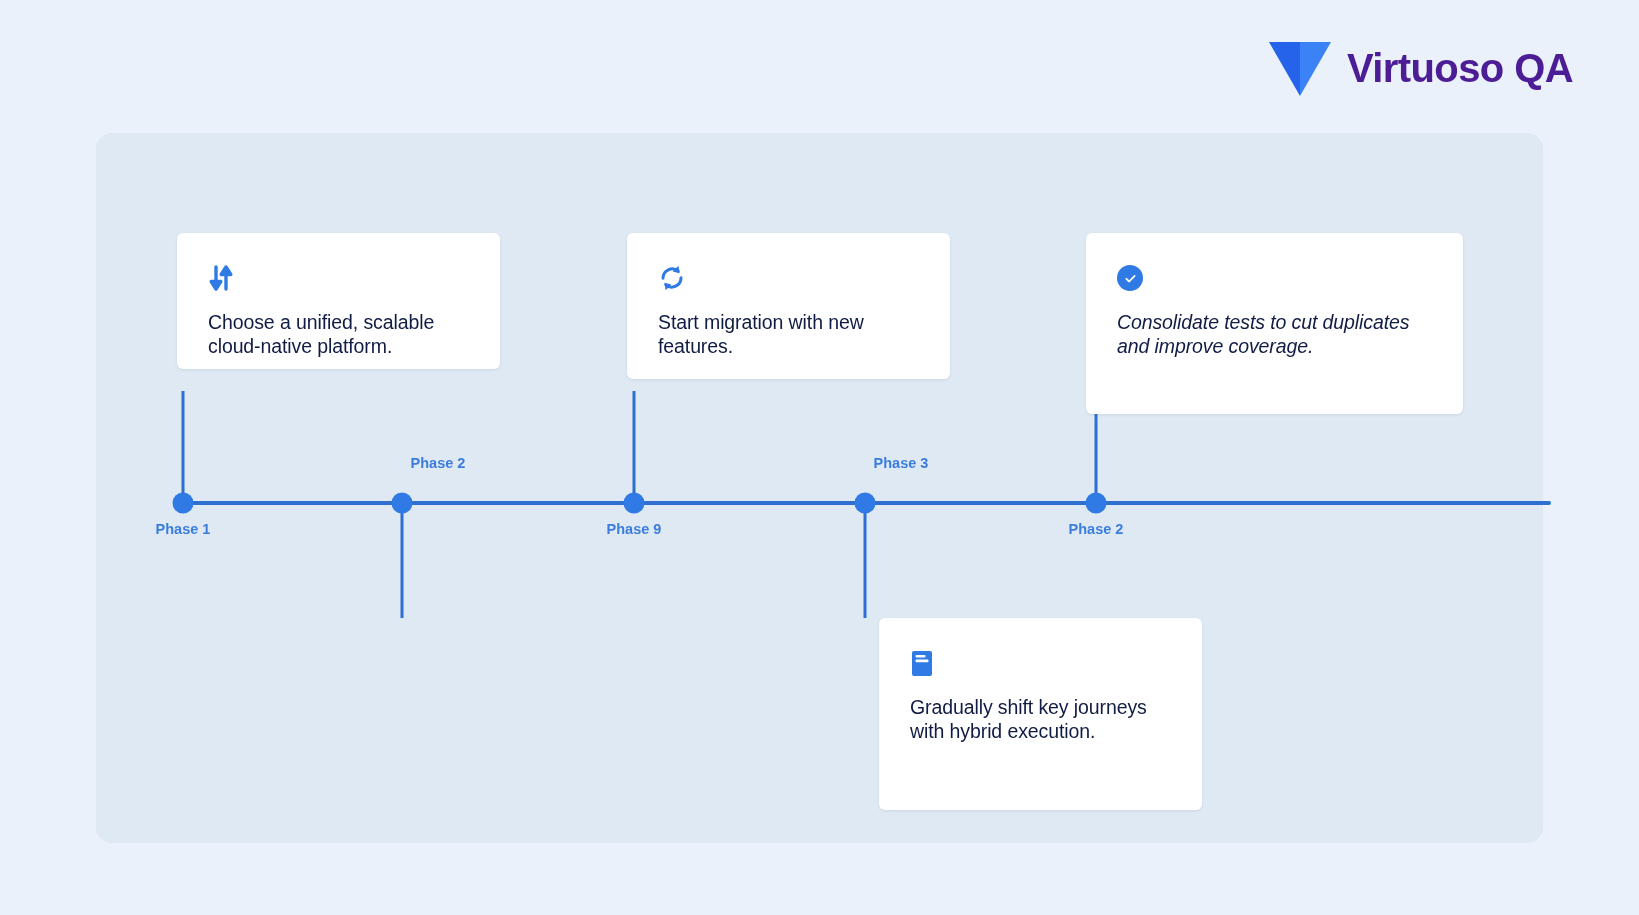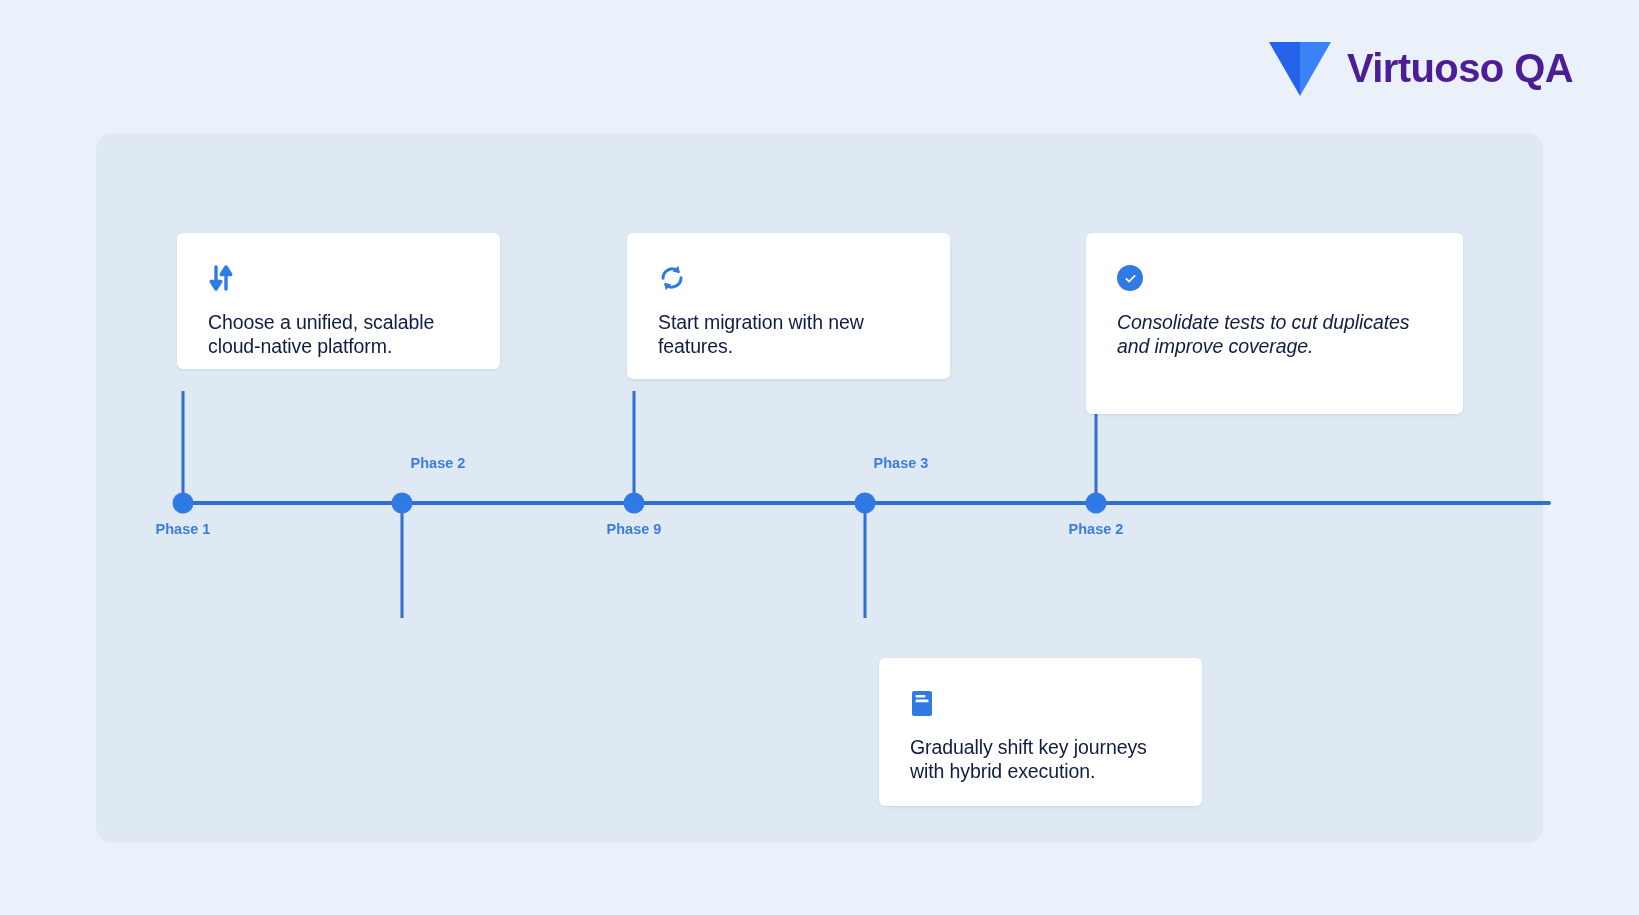--- a/index.html
+++ b/index.html
@@ -177,21 +177,21 @@
       <span class="icon-check-badge">
         <svg viewBox="0 0 16 16">
           <path d="M3.6 8.3 L6.6 11.2 L12.4 5.2" fill="none" stroke="#ffffff" stroke-width="1.9" stroke-linecap="round" stroke-linejoin="round"></path>
         </svg>
       </span>
     </div>
     <div class="card-text">Consolidate tests to cut duplicates and improve coverage.</div>
   </div>
 
 
-  <div class="card" style="left:783px; top:485px; width:323px; height:148px;margin-top:40px;">
+  <div class="card" style="left:783px; top:485px; width:323px; height:192px;">
     <div class="card-icon">
       <svg class="icon-svg" width="24" height="27" viewBox="0 0 24 27">
         <rect x="2" y="1" width="20" height="25" rx="2" fill="#2f7ae5"></rect>
         <rect x="5.5" y="5" width="10" height="2.6" rx="1" fill="#ffffff"></rect>
         <rect x="5.5" y="9.6" width="13" height="2.6" rx="1" fill="#ffffff"></rect>
       </svg>
     </div>
     <div class="card-text">Gradually shift key journeys with hybrid execution.</div>
   </div>
 

